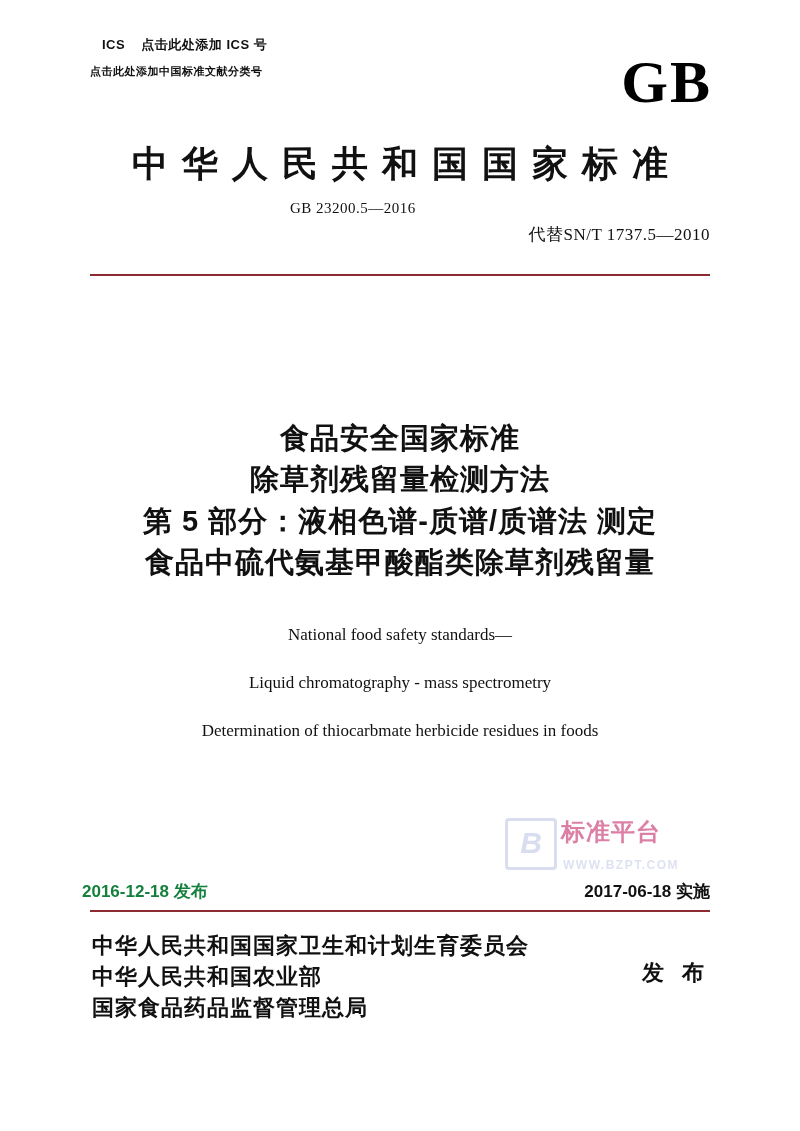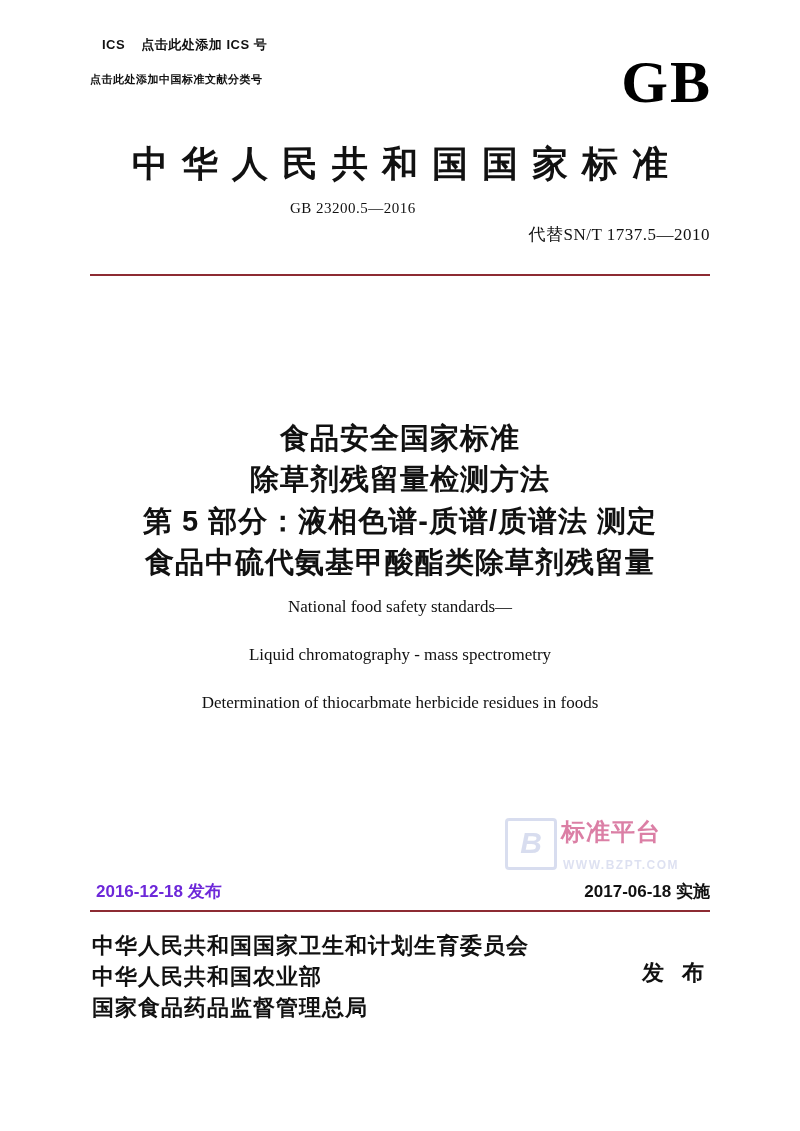--- a/index.html
+++ b/index.html
@@ -28,21 +28,21 @@
     left: 90px;
     top: 36px;
     width: 620px;
   }
   .ics-line {
     font-family: "Liberation Sans", sans-serif;
     font-size: 13px;
     font-weight: bold;
     letter-spacing: 0.5px;
     color: #111;
-    margin-bottom: 18px;
+    margin-bottom: 10px;
     padding-left: 12px;
   }
   .ics-line .ics-label { margin-right: 12px; }
   .class-line {
     font-family: "Liberation Sans", sans-serif;
     font-size: 11px;
     font-weight: bold;
     letter-spacing: 0.5px;
     color: #111;
   }
@@ -118,21 +118,21 @@
     font-family: "Liberation Sans", sans-serif;
     font-weight: bold;
     font-size: 29px;
     line-height: 1.43;
     letter-spacing: 1px;
     color: #111;
   }
   .title-cn .l3 { font-size: 29px; }
 
   .title-en {
-    margin-top: 12px;
+    margin-top: 40px;
     font-family: "Liberation Serif", serif;
     font-size: 17px;
     line-height: 1.25;
     color: #111;
   }
   .title-en div { margin-bottom: 27px; }
   .title-en div:last-child { margin-bottom: 0; }
 
   
   .watermark {
@@ -173,26 +173,26 @@
     font-family: "Liberation Sans", sans-serif;
     font-size: 12px;
     font-weight: bold;
     color: #c3c9e6;
     letter-spacing: 1.5px;
   }
 
   
   .date-issue {
     position: absolute;
-    left: 96px;
+    left: 82px;
     top: 880px;
     font-family: "Liberation Sans", sans-serif;
     font-size: 17px;
     font-weight: bold;
-    color: #6d28d9;
+    color: #15803d;
     text-align: center;
   }
   .date-impl {
     position: absolute;
     right: 90px;
     top: 880px;
     font-family: "Liberation Sans", sans-serif;
     font-size: 17px;
     font-weight: bold;
     color: #111;

